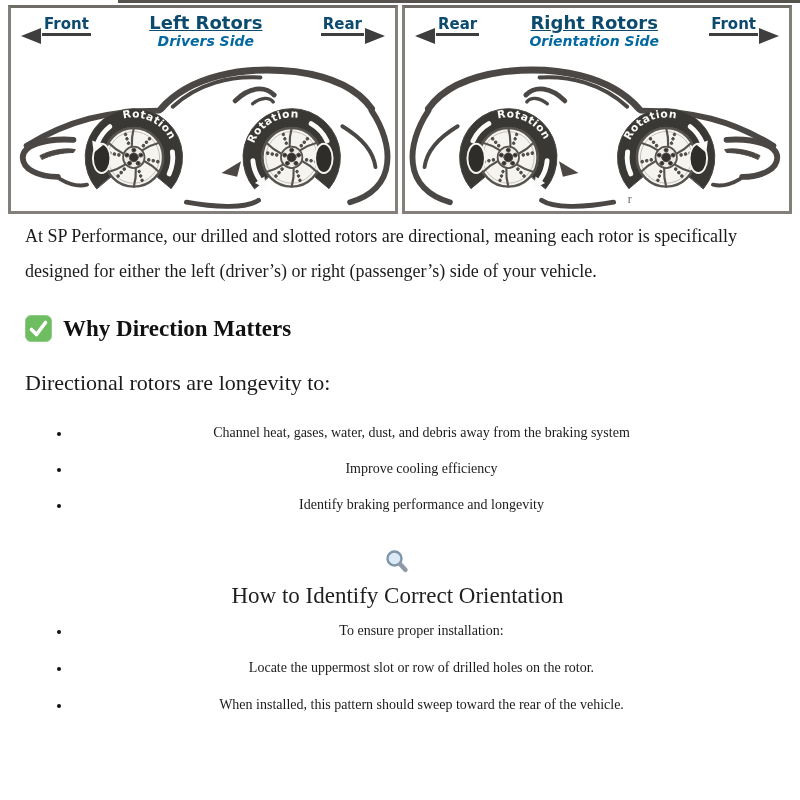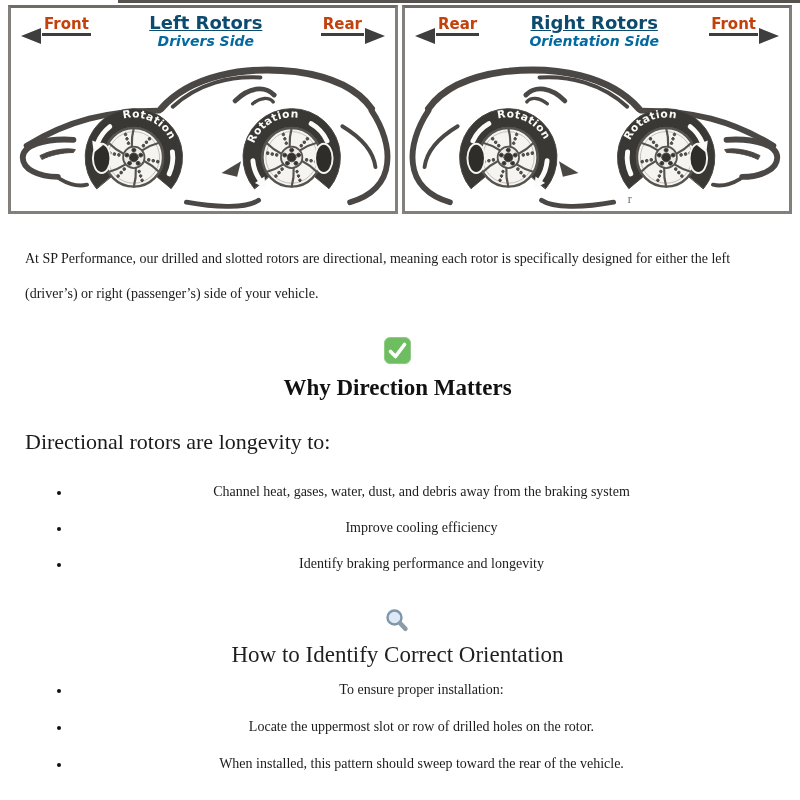--- a/index.html
+++ b/index.html
@@ -5,36 +5,36 @@
   html,body{margin:0;padding:0;background:#fff;width:800px;}
   body{font-family:"Liberation Serif","DejaVu Serif",serif;color:#1b1b1b;position:relative;}
 
   
   .top-strip{position:absolute;top:0;left:118px;right:0;height:3px;background:#56524e;}
 
   
   .diagram-row{display:flex;gap:4px;margin:5px 8px 0 8px;}
   .panel{flex:1;border:3px solid #837f7b;border-top-color:#6f6b67;background:#fff;height:203px;position:relative;overflow:hidden;}
   .panel-head{position:absolute;top:0;left:0;right:0;display:flex;justify-content:space-between;align-items:flex-start;padding:8px 10px 0 10px;z-index:2;}
-  .dir{font-family:"DejaVu Sans","Liberation Sans",sans-serif;font-weight:bold;font-size:15px;color:#c2410c;display:flex;align-items:flex-end;gap:1px;}
+  .dir{font-family:"DejaVu Sans","Liberation Sans",sans-serif;font-weight:bold;font-size:15px;color:#0c4a6e;display:flex;align-items:flex-end;gap:1px;}
   .dir .lbl{border-bottom:3px solid #3e3e3e;padding:0 2px 0 2px;line-height:1.1;}
   .tri{width:0;height:0;border-top:8px solid transparent;border-bottom:8px solid transparent;margin-bottom:-8px;}
   .tri-left{border-right:20px solid #3e3e3e;}
   .tri-right{border-left:20px solid #3e3e3e;}
   .head-center{text-align:center;margin-top:-2px;flex:1;}
   .panel-title{font-family:"DejaVu Sans","Liberation Sans",sans-serif;font-weight:bold;font-size:18px;color:#0c4a6e;line-height:1.05;text-decoration:underline;}
   .panel-sub{font-family:"DejaVu Sans","Liberation Sans",sans-serif;font-weight:bold;font-style:italic;font-size:14px;color:#0369a1;}
   .car-svg{position:absolute;left:2px;right:2px;bottom:1px;height:152px;width:calc(100% - 4px);z-index:1;}
   .rot-label{font-family:"DejaVu Sans","Liberation Sans",sans-serif;font-weight:bold;font-size:11px;fill:#fbfbfa;letter-spacing:0.5px;}
   .stray{position:absolute;bottom:4px;left:58%;font-size:12px;color:#6d6a66;font-family:"Liberation Serif",serif;}
 
   
   .article{padding:0 30px 30px 25px;}
-  .intro{margin:27px 0 0 0;font-size:14px;line-height:35px;max-width:745px;}
-  .sec-h2{display:flex;align-items:center;gap:11px;margin:26px 0 0 0;font-size:23px;font-weight:bold;color:#111;flex-direction:column;}
+  .intro{margin:5px 0 0 0;font-size:18px;line-height:35px;max-width:745px;}
+  .sec-h2{display:flex;align-items:center;gap:11px;margin:26px 0 0 0;font-size:23px;font-weight:bold;color:#111;}
   .sec-h3{display:flex;align-items:center;gap:9px;margin:27px 0 0 0;font-size:23px;font-weight:normal;color:#1f1f1f;flex-direction:column;}
   .lead{margin:23px 0 0 0;font-size:22px;line-height:35px;}
   ul{margin:15px 0 0 0;padding:0 0 0 46px;font-size:14px;line-height:35px;max-width:724px;text-align:center;}
   li{padding-left:2px;margin-bottom:1px;}
   li::marker{color:#111;font-size:0.9em;}
   .ul2{margin-top:4px;}
   .ul2 li{margin-bottom:2px;}
   .emoji-box{flex:0 0 auto;display:inline-flex;}
 </style>
 </head>

